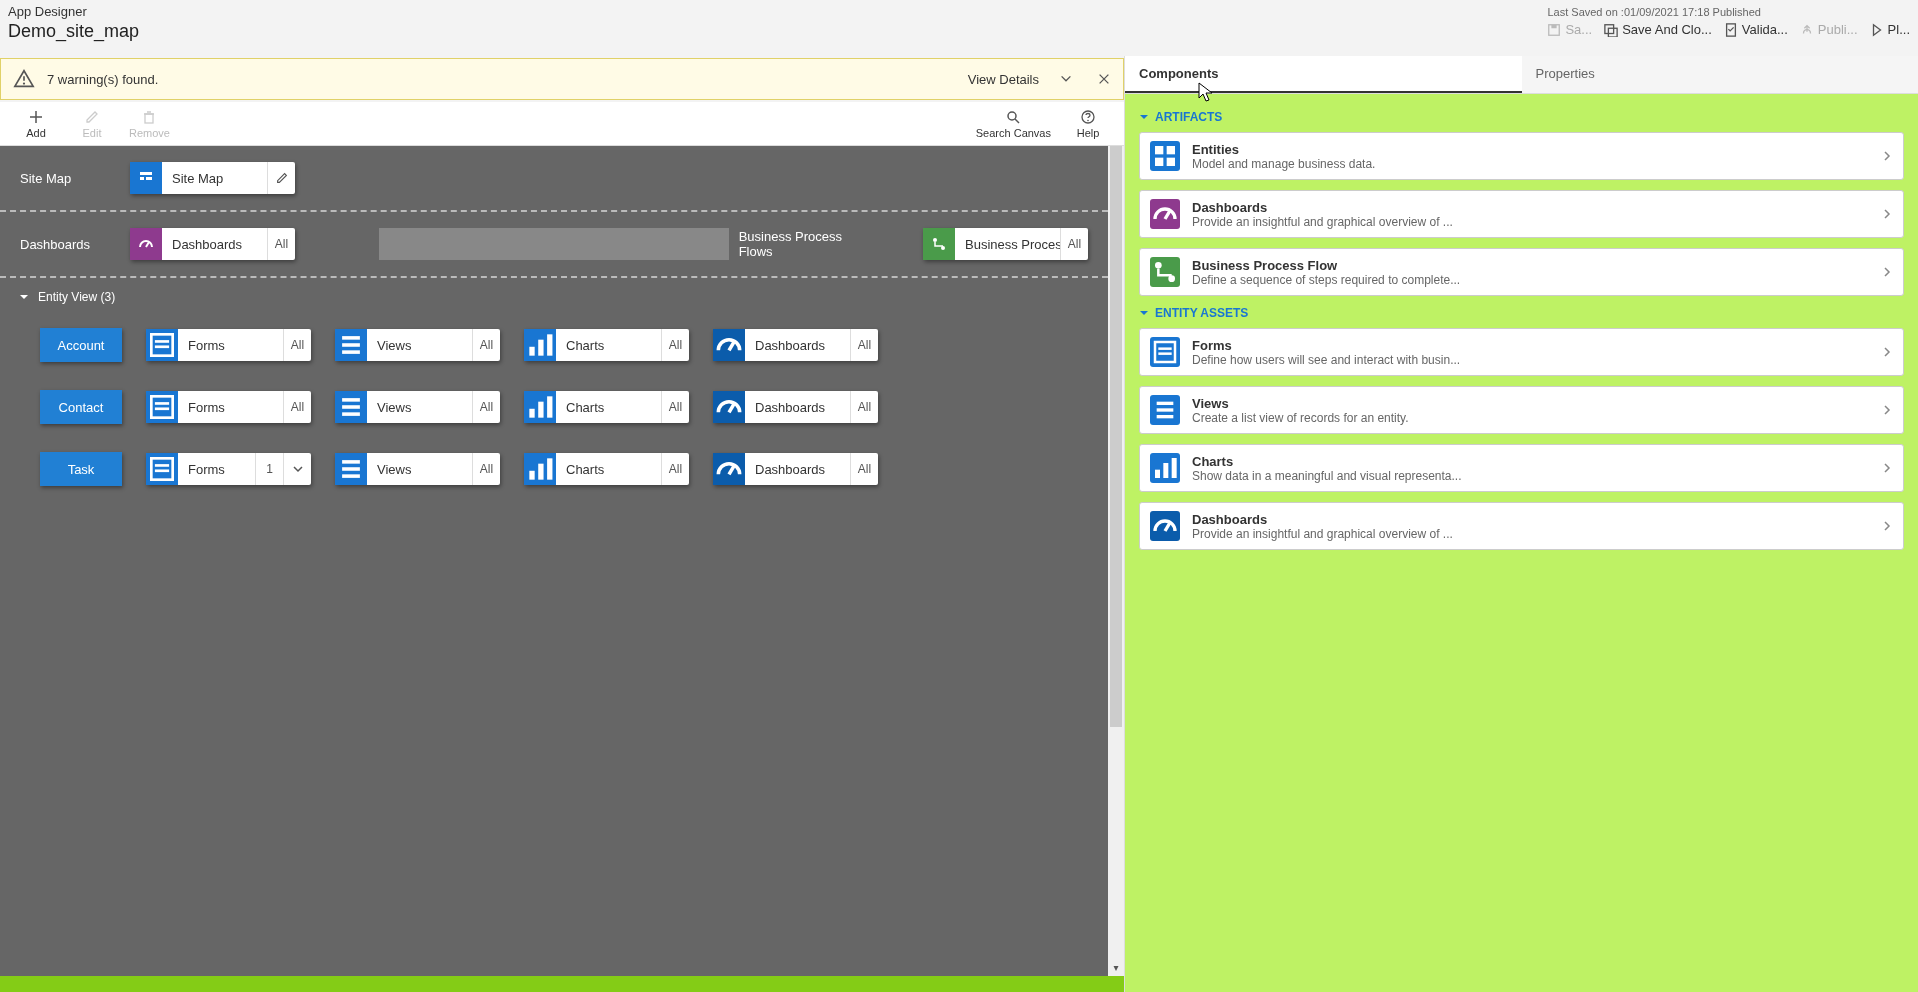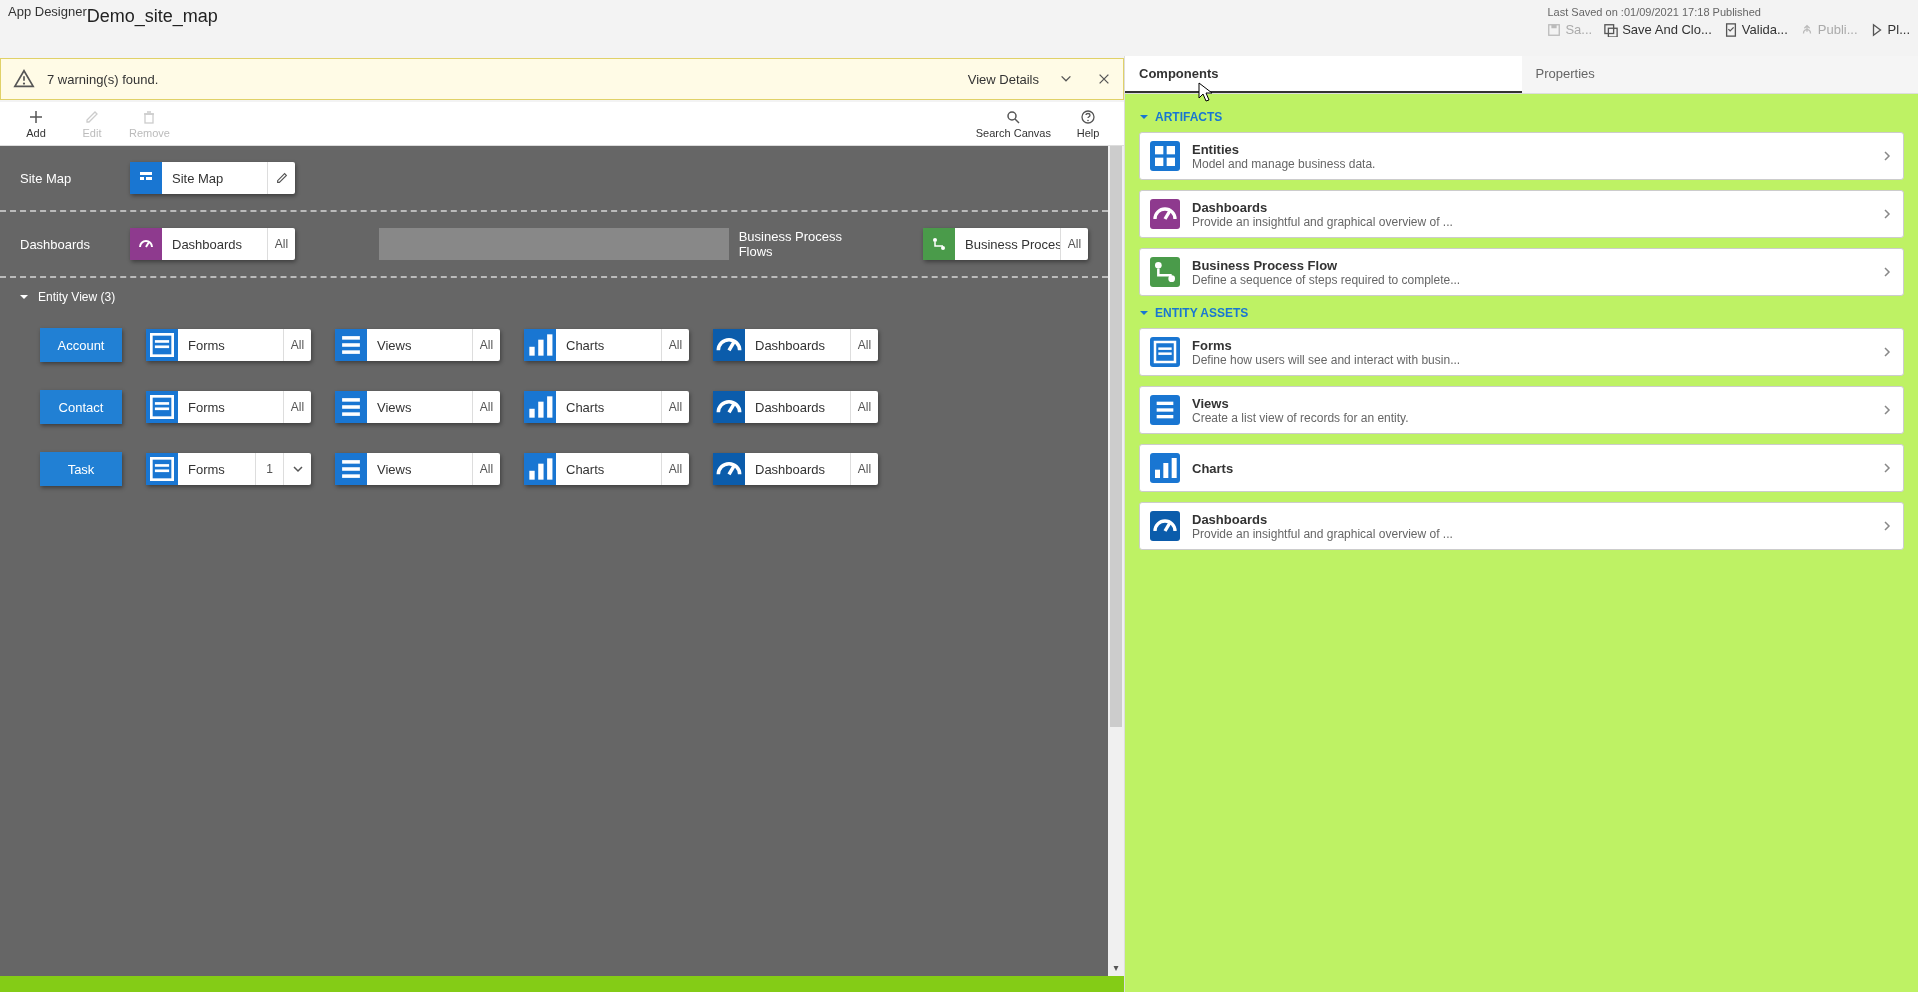--- a/index.html
+++ b/index.html
@@ -1,19 +1,19 @@
 <!DOCTYPE html>
 <html><head>
 <meta charset="utf-8">
 <style>
 * { box-sizing: border-box; margin: 0; padding: 0; font-family: "Segoe UI", Arial, sans-serif; }
 body { background: #f3f3f3; overflow: hidden; width: 1918px; height: 992px; }
 
 .header { padding: 4px 8px; background: #f3f3f3; height: 56px; display: flex; justify-content: space-between; }
-.header-left { display: flex; }
+.header-left { display: flex; flex-direction: column; }
 .app-title { font-size: 13px; color: #333; }
 .app-name { font-size: 18px; color: #222; margin-top: 2px; }
 .header-right { display: flex; align-items: flex-start; flex-direction: column; gap:4px; padding-top:2px;}
 .saved-text { font-size: 11px; color: #666; white-space: nowrap;}
 .header-actions { display: flex; gap: 12px; align-items: flex-end; }
 .header-action { display: flex; align-items: center; gap: 4px; font-size: 13px; color: #333; cursor: pointer; white-space: nowrap;}
 .header-action.disabled { color: #aaa; cursor: default; }
 .header-action .hicon { width:14px; height:14px; display:inline-block;}
 
 .main-layout { display: flex; height: calc(100% - 56px); }
@@ -565,20 +565,21 @@
           <div class="component-card">
             <div class="comp-icon" style="background:#1976d2">
               <svg viewBox="0 0 18 18">
                 <rect x="3" y="10" width="3" height="5" fill="#fff"></rect>
                 <rect x="8" y="6" width="3" height="9" fill="#fff"></rect>
                 <rect x="13" y="3" width="3" height="12" fill="#fff"></rect>
               </svg>
             </div>
             <div class="comp-text">
               <div class="comp-title">Charts</div>
+              <div class="comp-desc">Show data in a meaningful and visual representa...</div>
             </div>
             <span class="comp-arrow">
               <svg viewBox="0 0 12 12">
                 <path d="M4 2 L8 6 L4 10" fill="none" stroke="#888" stroke-width="1.5"></path>
               </svg>
             </span>
           </div>
           <div class="component-card">
             <div class="comp-icon" style="background:#0b5cab">
               <svg viewBox="0 0 18 18">

